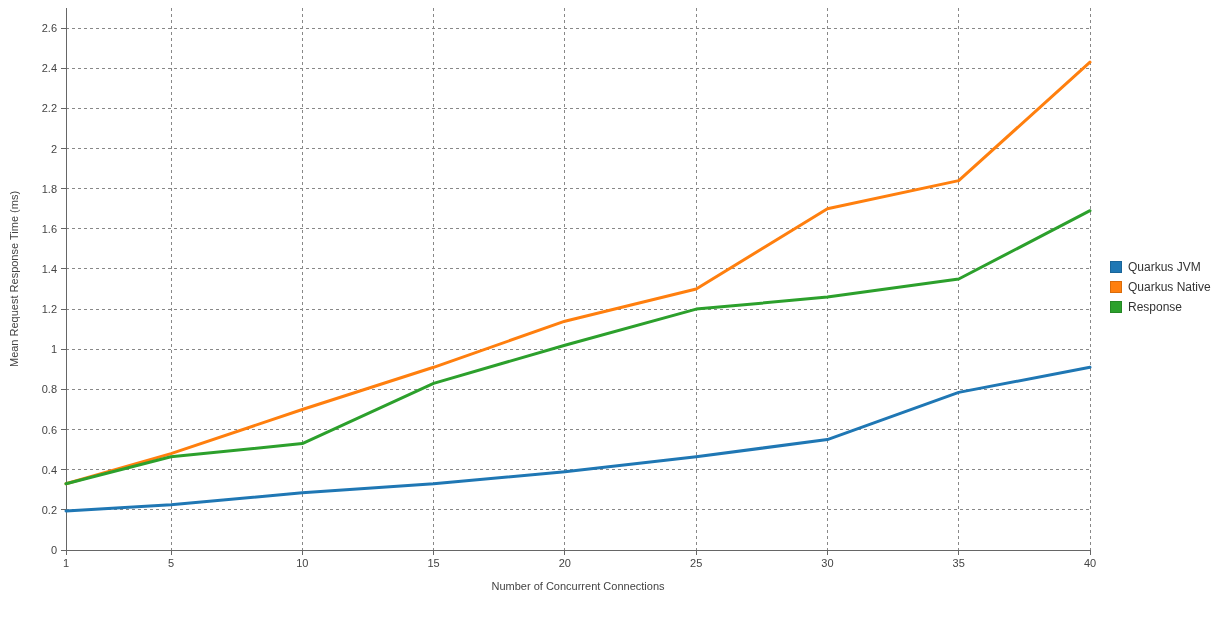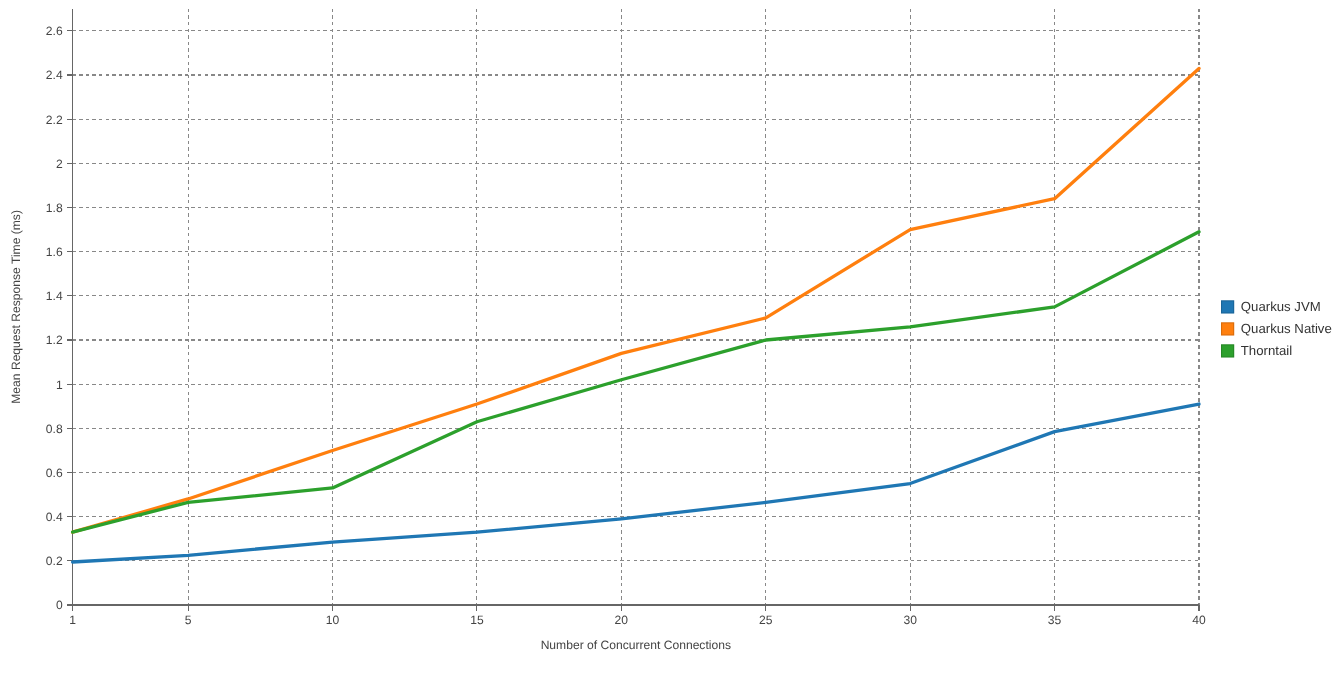--- a/index.html
+++ b/index.html
@@ -39,21 +39,21 @@
   }
   .series-line {
     fill: none;
     stroke-width: 3;
     stroke-linejoin: round;
     stroke-linecap: round;
   }
   .legend {
     position: absolute;
     left: 1110px;
-    top: 269px;
+    top: 257px;
     font-size: 12px;
     color: #333;
   }
   .legend-row {
     display: flex;
     align-items: center;
     gap: 6px;
     height: 20px;
   }
   .legend-swatch {
@@ -150,16 +150,16 @@
     <div class="legend-row">
       <span class="legend-swatch" style="background:#1f77b4"></span>
       <span>Quarkus JVM</span>
     </div>
     <div class="legend-row">
       <span class="legend-swatch" style="background:#ff7f0e"></span>
       <span>Quarkus Native</span>
     </div>
     <div class="legend-row">
       <span class="legend-swatch" style="background:#2ca02c"></span>
-      <span>Thorntail</span>
+      <span>Response</span>
     </div>
   </div>
 </div>
 
 </body></html>

